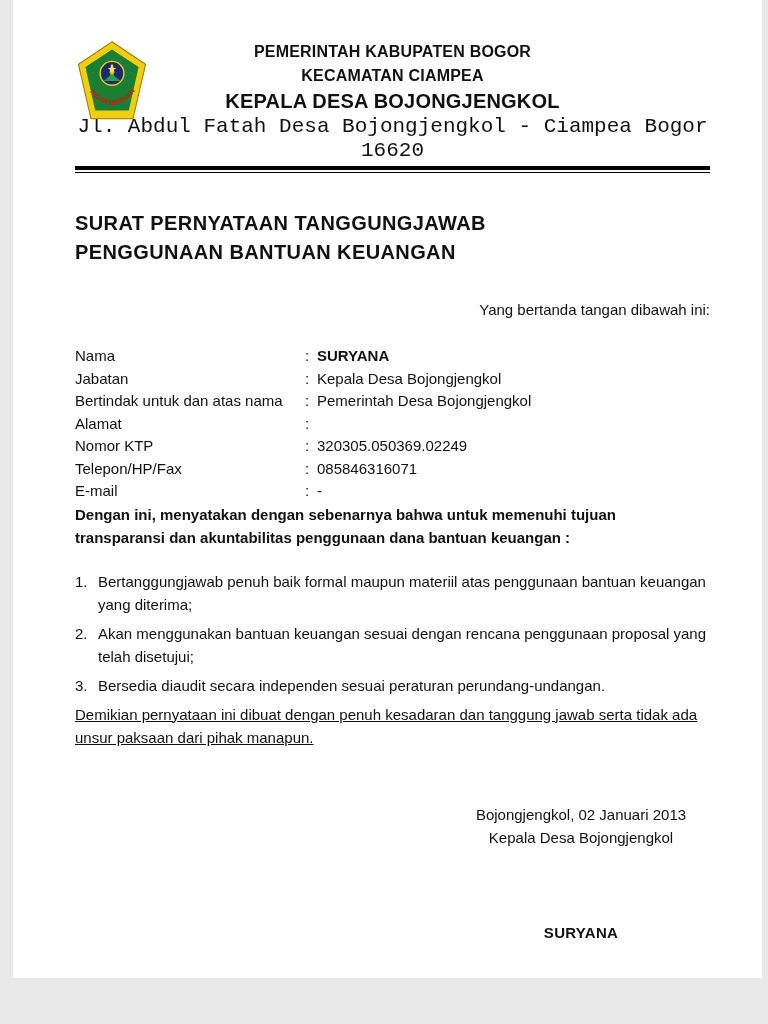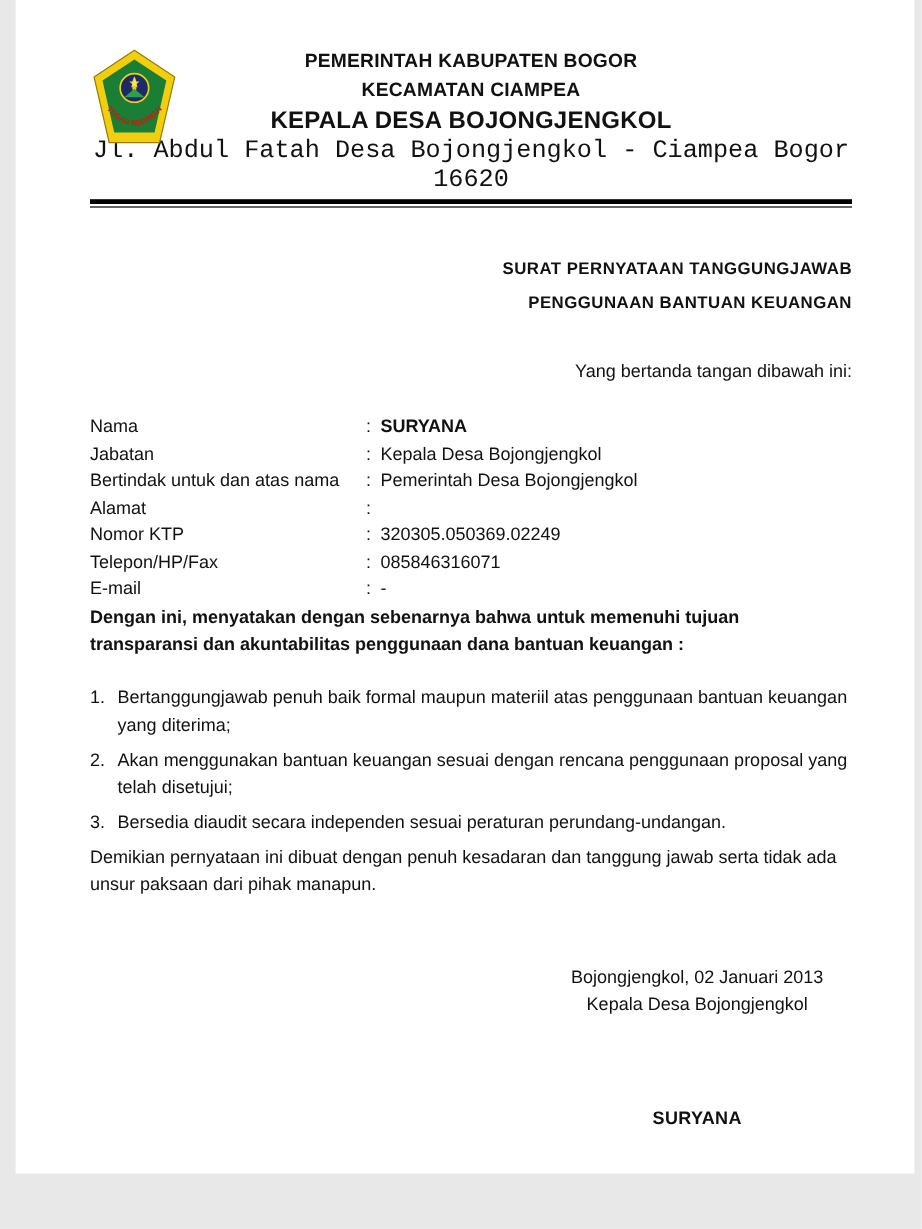--- a/index.html
+++ b/index.html
@@ -35,37 +35,37 @@
   }
   .head-addr {
     font-family: Liberation Mono, monospace;
     font-size: 21px; line-height: 24px;
   }
   .rule-thick { height: 4px; background: #000; margin-top: 3px; }
   .rule-thin  { height: 1px; background: #000; margin-top: 2px; }
   
   .doc-title {
     margin-top: 36px;
-    text-align: right;
-    font-size: 14px; font-weight: bold;
+    text-align: left;
+    font-size: 20px; font-weight: bold;
     line-height: 29px; letter-spacing: 0.4px;
   }
   
   .body-text { font-size: 15px; line-height: 22px; }
   .intro { margin-top: 32px; text-align: right; }
   .fields { margin-top: 24px; }
   .field-row { display: flex; line-height: 22.5px; }
   .field-label { width: 230px; flex: 0 0 230px; }
   .field-sep { width: 12px; flex: 0 0 12px; }
   .bold { font-weight: bold; }
   .declaration { margin-top: 0; line-height: 23px; font-weight: bold; }
   .statements { margin-top: 21px; list-style: none; }
   .statement { display: flex; line-height: 23px; margin-bottom: 6px; }
   .statement-num { width: 23px; flex: 0 0 23px; }
-  .closing { line-height: 23px; }
+  .closing { line-height: 23px; text-decoration: underline; }
   
   .sig-block {
     margin-top: 54px;
     margin-left: auto;
     width: 258px;
     text-align: center;
     line-height: 23px;
   }
   .sig-name { margin-top: 72px; font-weight: bold; letter-spacing: 0.3px; }
 </style>

